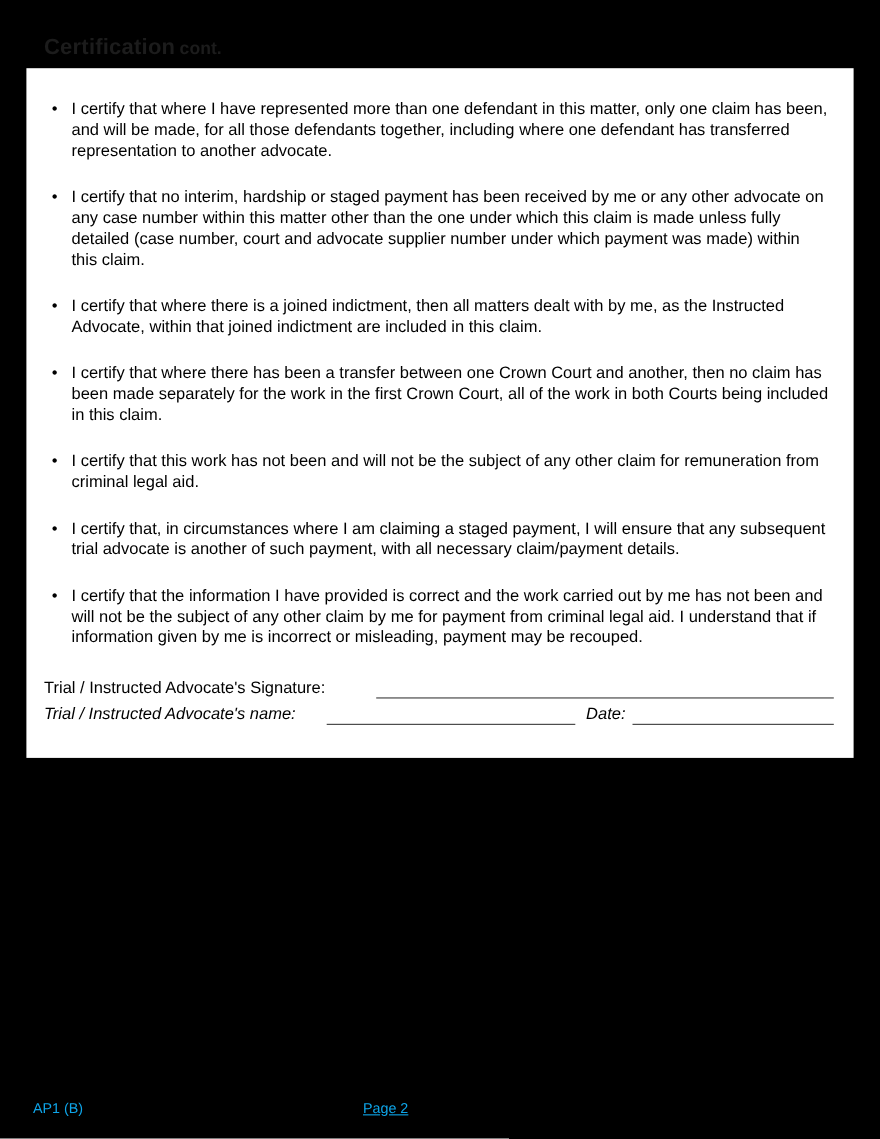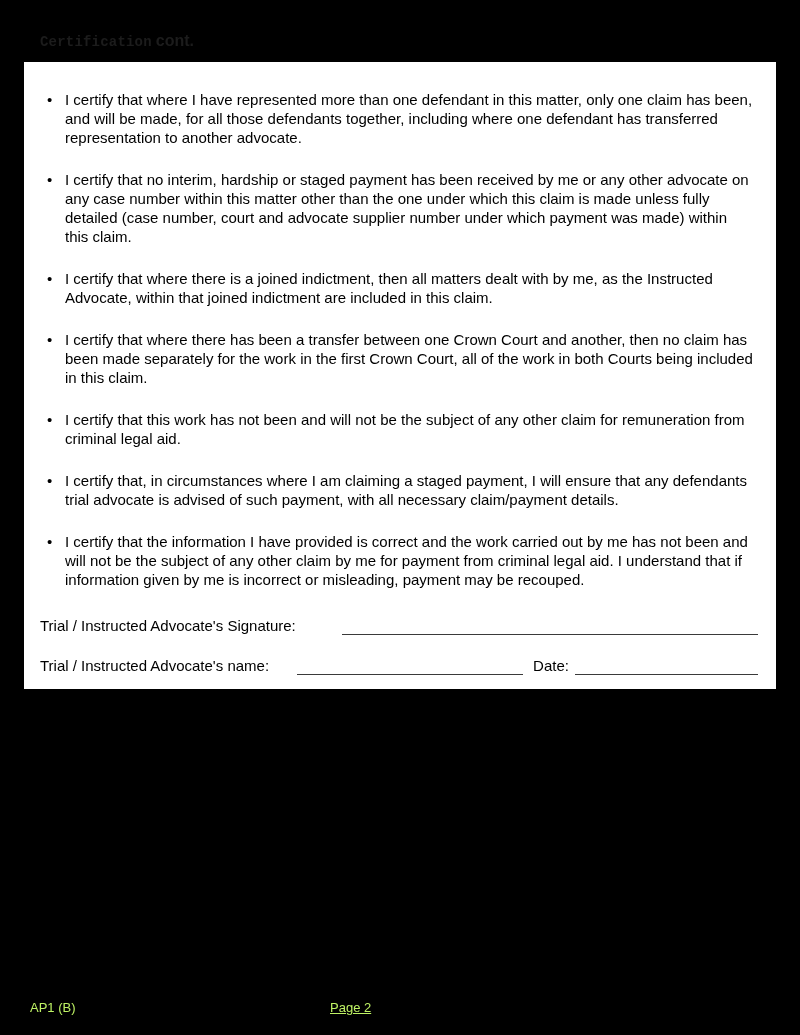--- a/index.html
+++ b/index.html
@@ -15,23 +15,22 @@
 
   .header {
     position: absolute;
     top: 32px;
     left: 40px;
     color: #1c1c1c;
     white-space: nowrap;
   }
   .header-title {
     font-weight: bold;
-    font-size: 14px;
+    font-size: 20px;
     letter-spacing: 0.2px;
-    font-family: Liberation Mono, monospace;
   }
   .header-suffix {
     font-weight: bold;
     font-size: 16px;
     margin-left: 4px;
   }
 
   .panel {
     position: absolute;
     top: 62px;
@@ -67,21 +66,21 @@
     padding-right: 6px;
   }
 
   .sig-row {
     display: flex;
     align-items: flex-end;
     font-size: 15px;
     color: #000000;
     margin-top: 28px;
   }
-  .sig-row.second { margin-top: 22px; }
+  .sig-row.second { margin-top: 6px; font-style: italic; }
   .sig-label {
     flex: none;
     line-height: 18px;
     white-space: nowrap;
   }
   .sig-line {
     border-bottom: 1px solid #3a3a3a;
     height: 15px;
   }
   .sig-line.signature-line {
@@ -99,21 +98,21 @@
     margin-left: 6px;
     margin-right: 2px;
   }
 
   .footer {
     position: absolute;
     left: 0;
     right: 0;
     bottom: 20px;
     height: 16px;
-    color: #bef264;
+    color: #0ea5e9;
     font-size: 13px;
   }
   .footer-left {
     position: absolute;
     left: 30px;
     bottom: 0;
   }
   .footer-center {
     position: absolute;
     left: 330px;
@@ -148,21 +147,21 @@
       <li class="cert-item">
         <span class="bullet">•</span>
         <span class="cert-text">I certify that where there has been a transfer between one Crown Court and another, then no claim has been made separately for the work in the first Crown Court, all of the work in both Courts being included in this claim.</span>
       </li>
       <li class="cert-item">
         <span class="bullet">•</span>
         <span class="cert-text">I certify that this work has not been and will not be the subject of any other claim for remuneration from criminal legal aid.</span>
       </li>
       <li class="cert-item">
         <span class="bullet">•</span>
-        <span class="cert-text">I certify that, in circumstances where I am claiming a staged payment, I will ensure that any defendants trial advocate is advised of such payment, with all necessary claim/payment details.</span>
+        <span class="cert-text">I certify that, in circumstances where I am claiming a staged payment, I will ensure that any subsequent trial advocate is another of such payment, with all necessary claim/payment details.</span>
       </li>
       <li class="cert-item">
         <span class="bullet">•</span>
         <span class="cert-text">I certify that the information I have provided is correct and the work carried out by me has not been and will not be the subject of any other claim by me for payment from criminal legal aid.  I understand that if information given by me is incorrect or misleading, payment may be recouped.</span>
       </li>
     </ul>
 
     <div class="sig-row">
       <span class="sig-label">Trial / Instructed Advocate's Signature:</span>
       <span class="sig-line signature-line"></span>

